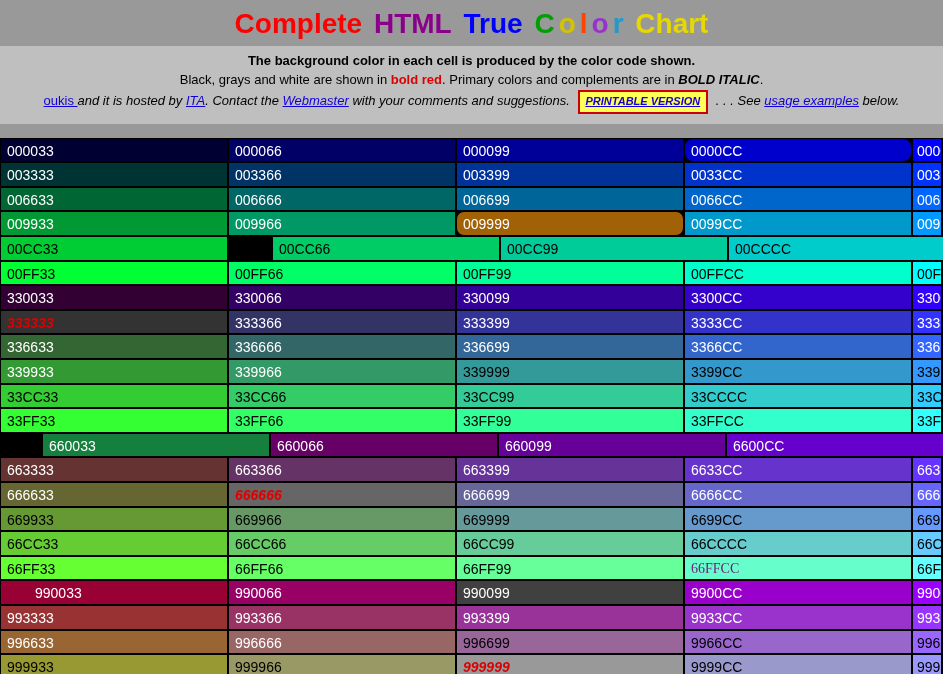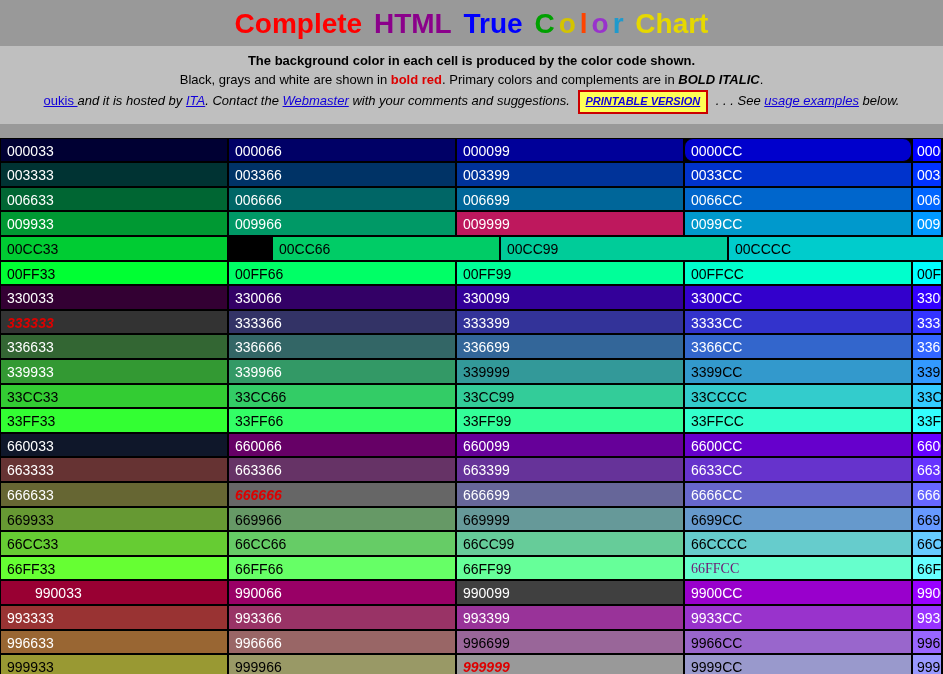--- a/index.html
+++ b/index.html
@@ -54,21 +54,21 @@
       <div class="row">
         <div class="cell" style="background: rgb(0, 102, 51); color: rgb(255, 255, 255);">006633</div>
         <div class="cell" style="background: rgb(0, 102, 102); color: rgb(255, 255, 255);">006666</div>
         <div class="cell" style="background: rgb(0, 102, 153); color: rgb(255, 255, 255);">006699</div>
         <div class="cell" style="background: rgb(0, 102, 204); color: rgb(255, 255, 255);">0066CC</div>
         <div class="cell last" style="background: rgb(0, 102, 255); color: rgb(255, 255, 255);">0066FF</div>
       </div>
       <div class="row">
         <div class="cell" style="background: rgb(0, 153, 51); color: rgb(255, 255, 255);">009933</div>
         <div class="cell" style="background: rgb(0, 153, 102); color: rgb(255, 255, 255);">009966</div>
-        <div class="cell" style="background: #be185d; color: rgb(255, 255, 255);">009999</div>
+        <div class="cell" style="background: #a16207; color: rgb(255, 255, 255); border-radius: 8px;">009999</div>
         <div class="cell" style="background: rgb(0, 153, 204); color: rgb(255, 255, 255);">0099CC</div>
         <div class="cell last" style="background: rgb(0, 153, 255); color: rgb(255, 255, 255);">0099FF</div>
       </div>
       <div class="row">
         <div class="cell" style="background: rgb(0, 204, 51); color: rgb(0, 0, 0);">00CC33</div>
         <div class="cell" style="background: rgb(0, 204, 102); color: rgb(0, 0, 0); margin-left: 44px;">00CC66</div>
         <div class="cell" style="background: rgb(0, 204, 153); color: rgb(0, 0, 0);">00CC99</div>
         <div class="cell" style="background: rgb(0, 204, 204); color: rgb(0, 0, 0);">00CCCC</div>
         <div class="cell last" style="background: rgb(0, 204, 255); color: rgb(0, 0, 0);">00CCFF</div>
       </div>
@@ -115,21 +115,21 @@
         <div class="cell last" style="background: rgb(51, 204, 255); color: rgb(0, 0, 0);">33CCFF</div>
       </div>
       <div class="row">
         <div class="cell" style="background: rgb(51, 255, 51); color: rgb(0, 0, 0);">33FF33</div>
         <div class="cell" style="background: rgb(51, 255, 102); color: rgb(0, 0, 0);">33FF66</div>
         <div class="cell" style="background: rgb(51, 255, 153); color: rgb(0, 0, 0);">33FF99</div>
         <div class="cell" style="background: rgb(51, 255, 204); color: rgb(0, 0, 0);">33FFCC</div>
         <div class="cell last" style="background: rgb(51, 255, 255); color: rgb(0, 0, 0);">33FFFF</div>
       </div>
       <div class="row">
-        <div class="cell" style="background: #0f172a; color: rgb(255, 255, 255);">660033</div>
+        <div class="cell" style="background: #15803d; color: rgb(255, 255, 255); margin-left: 42px;">660033</div>
         <div class="cell" style="background: rgb(102, 0, 102); color: rgb(255, 255, 255);">660066</div>
         <div class="cell" style="background: rgb(102, 0, 153); color: rgb(255, 255, 255);">660099</div>
         <div class="cell" style="background: rgb(102, 0, 204); color: rgb(255, 255, 255);">6600CC</div>
         <div class="cell last" style="background: rgb(102, 0, 255); color: rgb(255, 255, 255);">6600FF</div>
       </div>
       <div class="row">
         <div class="cell" style="background: rgb(102, 51, 51); color: rgb(255, 255, 255);">663333</div>
         <div class="cell" style="background: rgb(102, 51, 102); color: rgb(255, 255, 255);">663366</div>
         <div class="cell" style="background: rgb(102, 51, 153); color: rgb(255, 255, 255);">663399</div>
         <div class="cell" style="background: rgb(102, 51, 204); color: rgb(255, 255, 255);">6633CC</div>

